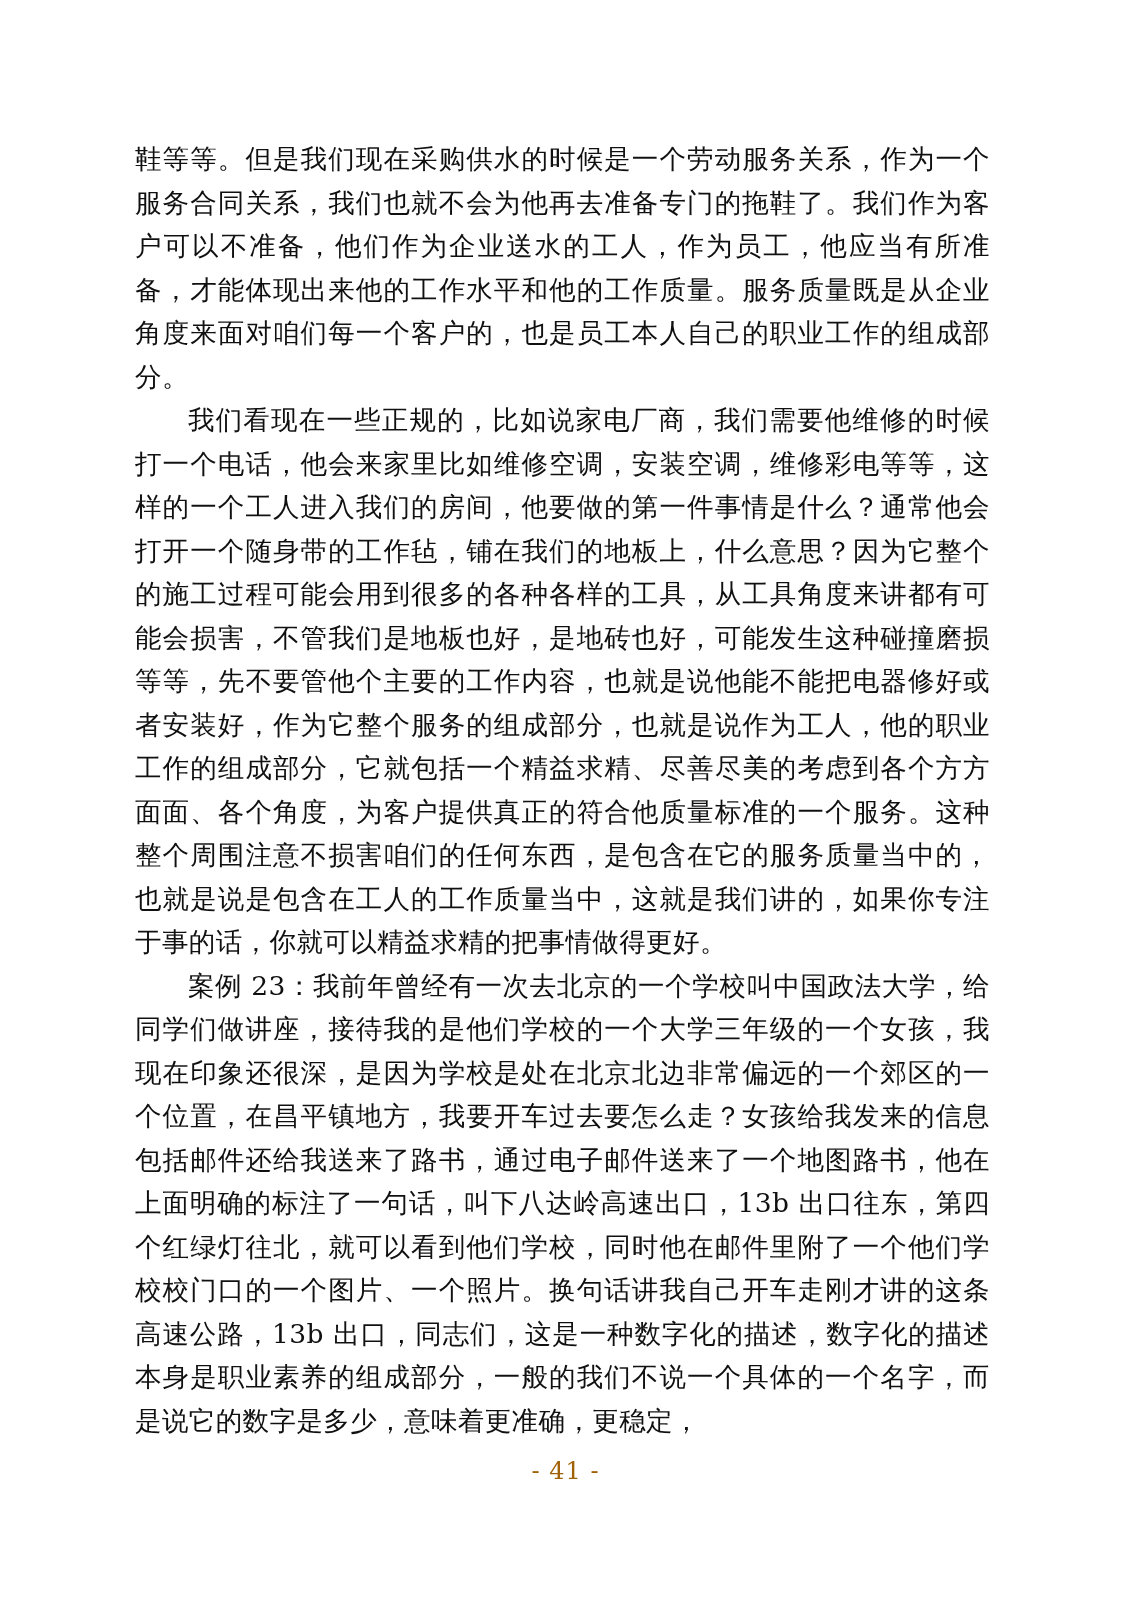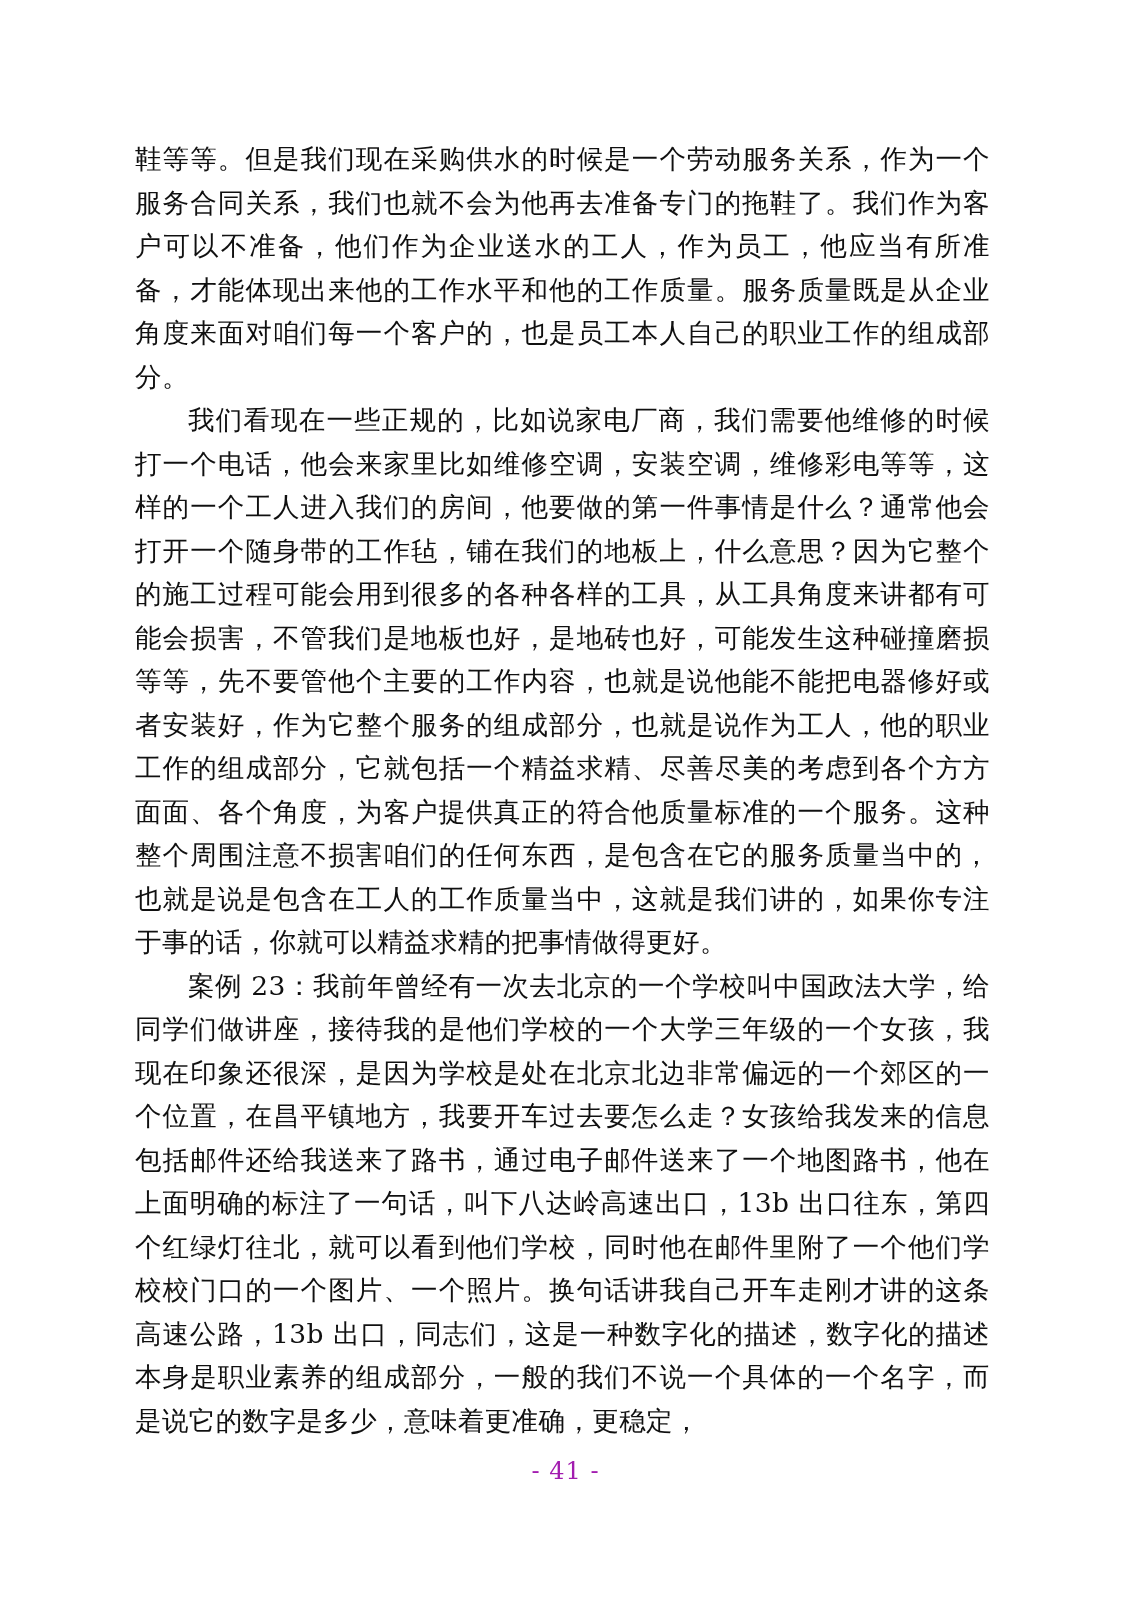--- a/index.html
+++ b/index.html
@@ -40,21 +40,21 @@
     font-weight: normal;
   }
   .footer {
     position: absolute;
     left: 0;
     right: 0;
     top: 1448px;
     text-align: center;
     font-size: 24px;
     font-family: "DejaVu Serif", "Liberation Serif", serif;
-    color: #a21caf;
+    color: #a16207;
     letter-spacing: 1px;
   }
 </style>
 </head>
 <body>
 
 <div class="page">
   <div class="content">
 
     <p class="para">鞋等等。但是我们现在采购供水的时候是一个劳动服务关系，作为一个服务合同关系，我们也就不会为他再去准备专门的拖鞋了。我们作为客户可以不准备，他们作为企业送水的工人，作为员工，他应当有所准备，才能体现出来他的工作水平和他的工作质量。服务质量既是从企业角度来面对咱们每一个客户的，也是员工本人自己的职业工作的组成部分。</p>

